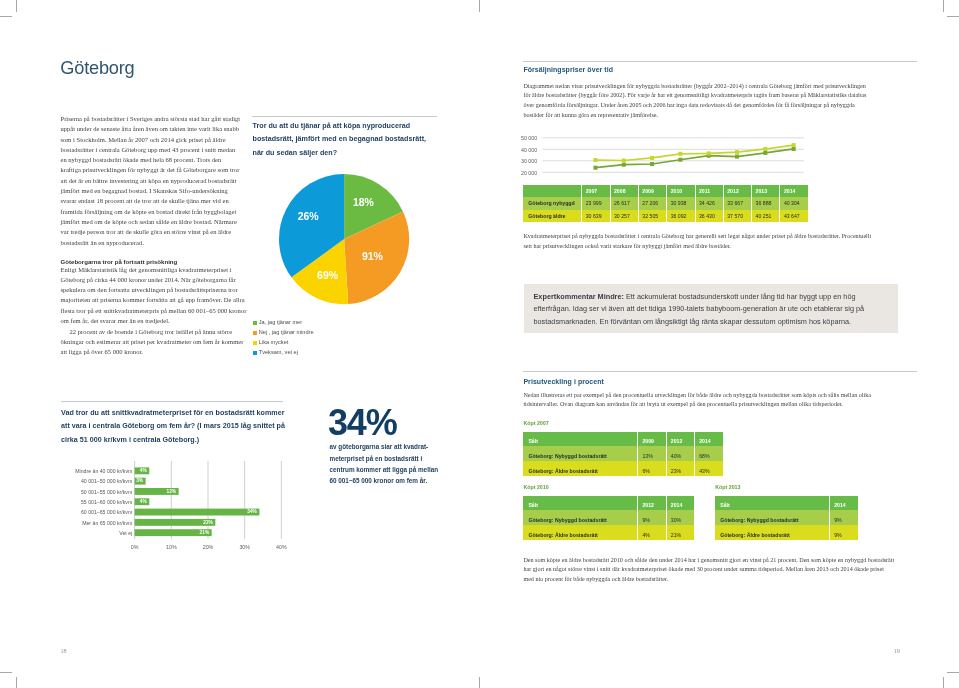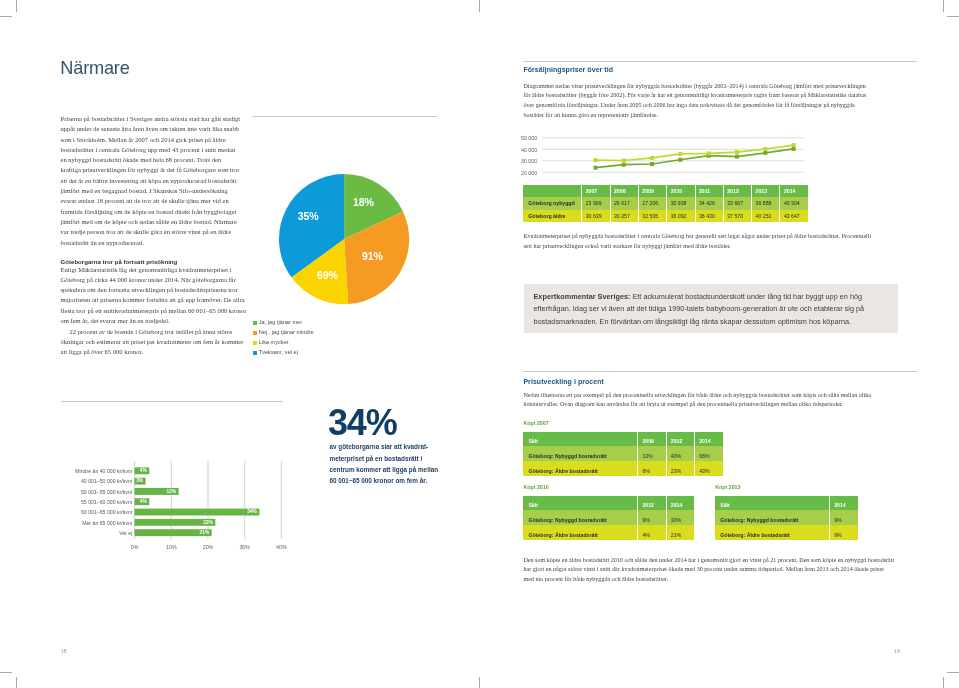--- a/index.html
+++ b/index.html
@@ -48,36 +48,37 @@
       <div class="cm" style="left:0px;top:15.5px;width:12px;height:0.7px;"></div>
       <div class="cm" style="left:942.5px;top:0px;width:0.7px;height:11.5px;"></div>
       <div class="cm" style="left:947px;top:15.5px;width:12px;height:0.7px;"></div>
       <div class="cm" style="left:15.5px;top:676.5px;width:0.7px;height:11.5px;"></div>
       <div class="cm" style="left:0px;top:671.5px;width:12px;height:0.7px;"></div>
       <div class="cm" style="left:942.5px;top:676.5px;width:0.7px;height:11.5px;"></div>
       <div class="cm" style="left:947px;top:671.5px;width:12px;height:0.7px;"></div>
       <div class="cm" style="left:479px;top:676.5px;width:0.7px;height:11.5px;"></div>
       <div class="cm" style="left:479px;top:0px;width:0.7px;height:11.5px;"></div>
     </div>
-    <div class="title" style="left:60.3px;top:57.5px;">Närmare</div>
+    <div class="title" style="left:60.3px;top:57.5px;">Göteborg</div>
     <div class="bodytxt" style="left:60.5px;top:114px;width:181px;">Priserna på bostadsrätter i Sveriges andra största stad har gått stadigt uppåt under de senaste åtta åren även om takten inte varit lika snabb som i Stockholm. Mellan år 2007 och 2014 gick priset på äldre bostadsrätter i centrala Göteborg upp med 43 procent i snitt medan en nybyggd bostadsrätt ökade med hela 68 procent. Trots den kraftiga prisutvecklingen för nybyggt är det få Göteborgare som tror att det är en bättre investering att köpa en nyproducerad bostadsrätt jämfört med en begagnad bostad. I Skanskas Sifo-undersökning svarar endast 18 procent att de tror att de skulle tjäna mer vid en framtida försäljning om de köpte en bostad direkt från byggbolaget jämfört med om de köpte och sedan sålde en äldre bostad. Närmare var tredje person tror att de skulle göra en större vinst på en äldre bostadsrätt än en nyproducerad.</div>
     <div class="subhd" style="left:60.5px;top:255.6px;width:190px;">Göteborgarna tror på fortsatt prisökning</div>
     <div class="bodytxt" style="left:60.5px;top:264.5px;width:186px;">Enligt Mäklarstatistik låg det genomsnittliga kvadratmeterpriset i Göteborg på cirka 44 000 kronor under 2014. När göteborgarna får spekulera om den fortsatta utvecklingen på bostadsrättspriserna tror majoriteten att priserna kommer fortsätta att gå upp framöver. De allra flesta tror på ett snittkvadratmeterpris på mellan 60 001–65 000 kronor om fem år, det svarar mer än en tredjedel.</div>
     <div class="bodytxt" style="left:60.5px;top:326.5px;width:186px;text-indent:9px;">22 procent av de boende i Göteborg tror istället på ännu större ökningar och estimerar att priset per kvadratmeter om fem år kommer att ligga på över 65 000 kronor.</div>
     <div class="rule" style="left:252px;top:116px;width:185px;"></div>
+    <div class="qhead" style="left:252.5px;top:120px;width:176px;">Tror du att du tjänar på att köpa nyproducerad bostadsrätt, jämfört med en begagnad bostadsrätt, när du sedan säljer den?</div>
     <svg style="position:absolute;left:278.3px;top:173px;width:132.2px;height:132.2px;overflow:visible" viewBox="278.3 173 132.2 132.2">
       <path d="M 344.40 239.10 L 344.40 174.00 A 65.10 65.10 0 0 1 403.30 211.38 Z" fill="#6BBB43"></path>
       <path d="M 344.40 239.10 L 403.30 211.38 A 65.10 65.10 0 0 1 348.49 304.07 Z" fill="#F59B23"></path>
       <path d="M 344.40 239.10 L 348.49 304.07 A 65.10 65.10 0 0 1 291.73 277.36 Z" fill="#FBD400"></path>
       <path d="M 344.40 239.10 L 291.73 277.36 A 65.10 65.10 0 0 1 344.40 174.00 Z" fill="#0C9AD8"></path>
     </svg>
     <div class="pielbl" style="left:363.4px;top:201.8px;transform:translate(-50%,-50%);">18%</div>
     <div class="pielbl" style="left:372.4px;top:255.6px;transform:translate(-50%,-50%);">91%</div>
     <div class="pielbl" style="left:327.6px;top:275.3px;transform:translate(-50%,-50%);">69%</div>
-    <div class="pielbl" style="left:308.2px;top:216.4px;transform:translate(-50%,-50%);">35%</div>
+    <div class="pielbl" style="left:308.2px;top:216.4px;transform:translate(-50%,-50%);">26%</div>
     <div class="swatch" style="left:252.5px;top:320.6px;background:#6BBB43;"></div>
     <div class="legend" style="left:258.8px;top:319.4px;">Ja, jag tjänar mer</div>
     <div class="swatch" style="left:252.5px;top:330.6px;background:#F59B23;"></div>
     <div class="legend" style="left:258.8px;top:329.4px;">Nej , jag tjänar mindre</div>
     <div class="swatch" style="left:252.5px;top:340.6px;background:#FBD400;"></div>
     <div class="legend" style="left:258.8px;top:339.4px;">Lika mycket</div>
     <div class="swatch" style="left:252.5px;top:350.6px;background:#0C9AD8;"></div>
     <div class="legend" style="left:258.8px;top:349.4px;">Tveksam, vet ej</div>
     <div class="rule" style="left:523.4px;top:61px;width:394px;"></div>
     <div class="secthd" style="left:523.4px;top:66px;">Försäljningspriser över tid</div>
@@ -139,21 +140,21 @@
         <div style="position:absolute;left:114.62px;top:0;width:28.31px;height:12.35px;line-height:12.35px;color:#2a2d30;font-size:5.2px;padding-left:3.4px;padding-top:0.0px;box-sizing:border-box;border-left:0.8px solid #fff;">32 505</div>
         <div style="position:absolute;left:142.94px;top:0;width:28.31px;height:12.35px;line-height:12.35px;color:#2a2d30;font-size:5.2px;padding-left:3.4px;padding-top:0.0px;box-sizing:border-box;border-left:0.8px solid #fff;">36 092</div>
         <div style="position:absolute;left:171.25px;top:0;width:28.31px;height:12.35px;line-height:12.35px;color:#2a2d30;font-size:5.2px;padding-left:3.4px;padding-top:0.0px;box-sizing:border-box;border-left:0.8px solid #fff;">36 430</div>
         <div style="position:absolute;left:199.56px;top:0;width:28.31px;height:12.35px;line-height:12.35px;color:#2a2d30;font-size:5.2px;padding-left:3.4px;padding-top:0.0px;box-sizing:border-box;border-left:0.8px solid #fff;">37 570</div>
         <div style="position:absolute;left:227.88px;top:0;width:28.31px;height:12.35px;line-height:12.35px;color:#2a2d30;font-size:5.2px;padding-left:3.4px;padding-top:0.0px;box-sizing:border-box;border-left:0.8px solid #fff;">40 251</div>
         <div style="position:absolute;left:256.19px;top:0;width:28.31px;height:12.35px;line-height:12.35px;color:#2a2d30;font-size:5.2px;padding-left:3.4px;padding-top:0.0px;box-sizing:border-box;border-left:0.8px solid #fff;">43 647</div>
       </div>
     </div>
     <div class="rtxt" style="left:523.4px;top:232.4px;width:352px;">Kvadratmeterpriset på nybyggda bostadsrätter i centrala Göteborg har generellt sett legat något under priset på äldre bostadsrätter. Procentuellt sett har prisutvecklingen också varit starkare för nybyggt jämfört med äldre bostäder.</div>
     <div class="expert" style="left:523.8px;top:284.2px;width:374.2px;height:48.6px;"></div>
-    <div class="experttxt" style="left:533.5px;top:290.5px;width:337px;"><b>Expertkommentar Sveriges:</b><span> Ett ackumulerat bostadsunderskott under lång tid har byggt upp en hög efterfrågan. Idag ser vi även att det tidiga 1990-talets babyboom-generation är ute och etablerar sig på bostadsmarknaden. En förväntan om långsiktigt låg ränta skapar dessutom optimism hos köparna.</span></div>
+    <div class="experttxt" style="left:533.5px;top:290.5px;width:337px;"><b>Expertkommentar Mindre:</b><span> Ett ackumulerat bostadsunderskott under lång tid har byggt upp en hög efterfrågan. Idag ser vi även att det tidiga 1990-talets babyboom-generation är ute och etablerar sig på bostadsmarknaden. En förväntan om långsiktigt låg ränta skapar dessutom optimism hos köparna.</span></div>
     <div class="rule" style="left:523.4px;top:371.2px;width:394px;"></div>
     <div class="secthd" style="left:523.4px;top:377.5px;">Prisutveckling i procent</div>
     <div class="rtxt" style="left:523.4px;top:390.5px;width:355px;">Nedan illustreras ett par exempel på den procentuella utvecklingen för både äldre och nybyggda bostadsrätter som köpts och sålts mellan olika tidsintervaller. Ovan diagram kan användas för att bryta ut exempel på den procentuella prisutvecklingen mellan olika tidsperioder.</div>
     <div class="gtitle" style="left:523.4px;top:420.2px;">Köpt 2007</div>
     <div style="position:absolute;left:523.4px;top:431.9px;width:199.2px;">
       <div style="position:relative;height:14.6px;background:#66bc46;">
         <div style="position:absolute;left:0;top:0;width:114px;height:14.6px;line-height:14.6px;color:#fff;font-size:5.2px;font-weight:bold;padding-left:5px;padding-top:2.6px;box-sizing:border-box;">Sålt</div>
         <div style="position:absolute;left:114px;top:0;width:28.4px;height:14.6px;line-height:14.6px;color:#fff;font-size:5.2px;font-weight:bold;padding-left:4px;padding-top:2.6px;box-sizing:border-box;border-left:0.8px solid #fff;">2009</div>
         <div style="position:absolute;left:142.4px;top:0;width:28.4px;height:14.6px;line-height:14.6px;color:#fff;font-size:5.2px;font-weight:bold;padding-left:4px;padding-top:2.6px;box-sizing:border-box;border-left:0.8px solid #fff;">2012</div>
         <div style="position:absolute;left:170.8px;top:0;width:28.4px;height:14.6px;line-height:14.6px;color:#fff;font-size:5.2px;font-weight:bold;padding-left:4px;padding-top:2.6px;box-sizing:border-box;border-left:0.8px solid #fff;">2014</div>
@@ -199,20 +200,21 @@
         <div style="position:absolute;left:0;top:0;width:114px;height:14.6px;line-height:14.6px;color:#2a2d30;font-size:5.2px;font-weight:bold;padding-left:5px;padding-top:2.6px;box-sizing:border-box;">Göteborg: Nybyggd bostadsrätt</div>
         <div style="position:absolute;left:114px;top:0;width:28.4px;height:14.6px;line-height:14.6px;color:#2a2d30;font-size:5.2px;padding-left:4px;padding-top:2.6px;box-sizing:border-box;border-left:0.8px solid #fff;">9%</div>
       </div>
       <div style="position:relative;height:14.6px;background:#d9dd1e;">
         <div style="position:absolute;left:0;top:0;width:114px;height:14.6px;line-height:14.6px;color:#2a2d30;font-size:5.2px;font-weight:bold;padding-left:5px;padding-top:2.6px;box-sizing:border-box;">Göteborg: Äldre bostadsrätt</div>
         <div style="position:absolute;left:114px;top:0;width:28.4px;height:14.6px;line-height:14.6px;color:#2a2d30;font-size:5.2px;padding-left:4px;padding-top:2.6px;box-sizing:border-box;border-left:0.8px solid #fff;">9%</div>
       </div>
     </div>
     <div class="rtxt" style="left:523.4px;top:555.5px;width:372px;">Den som köpte en äldre bostadsrätt 2010 och sålde den under 2014 har i genomsnitt gjort en vinst på 21 procent. Den som köpte en nybyggd bostadsrätt har gjort en något större vinst i snitt där kvadratmeterpriset ökade med 30 procent under samma tidsperiod. Mellan åren 2013 och 2014 ökade priset med nio procent för både nybyggda och äldre bostadsrätter.</div>
     <div class="rule" style="left:61px;top:401px;width:222px;"></div>
+    <div class="qhead" style="left:61px;top:407px;width:226px;">Vad tror du att snittkvadratmeterpriset för en bostadsrätt kommer att vara i centrala Göteborg om fem år? (I mars 2015 låg snittet på cirka 51 000 kr/kvm i centrala Göteborg.)</div>
     <svg style="position:absolute;left:0;top:0;width:959px;height:688px;overflow:visible;pointer-events:none">
       <line x1="134.60" y1="460.80" x2="134.60" y2="539.00" stroke="#b9bdc0" stroke-width="0.7"></line>
       <line x1="171.30" y1="460.80" x2="171.30" y2="539.00" stroke="#b9bdc0" stroke-width="0.7"></line>
       <line x1="208.00" y1="460.80" x2="208.00" y2="539.00" stroke="#b9bdc0" stroke-width="0.7"></line>
       <line x1="244.70" y1="460.80" x2="244.70" y2="539.00" stroke="#b9bdc0" stroke-width="0.7"></line>
       <line x1="281.40" y1="460.80" x2="281.40" y2="539.00" stroke="#b9bdc0" stroke-width="0.7"></line>
       <rect x="134.60" y="467.40" width="14.68" height="6.9" fill="#66B446"></rect>
       <rect x="134.60" y="477.70" width="11.01" height="6.9" fill="#66B446"></rect>
       <rect x="134.60" y="488.00" width="44.04" height="6.9" fill="#66B446"></rect>
       <rect x="134.60" y="498.30" width="14.68" height="6.9" fill="#66B446"></rect>

